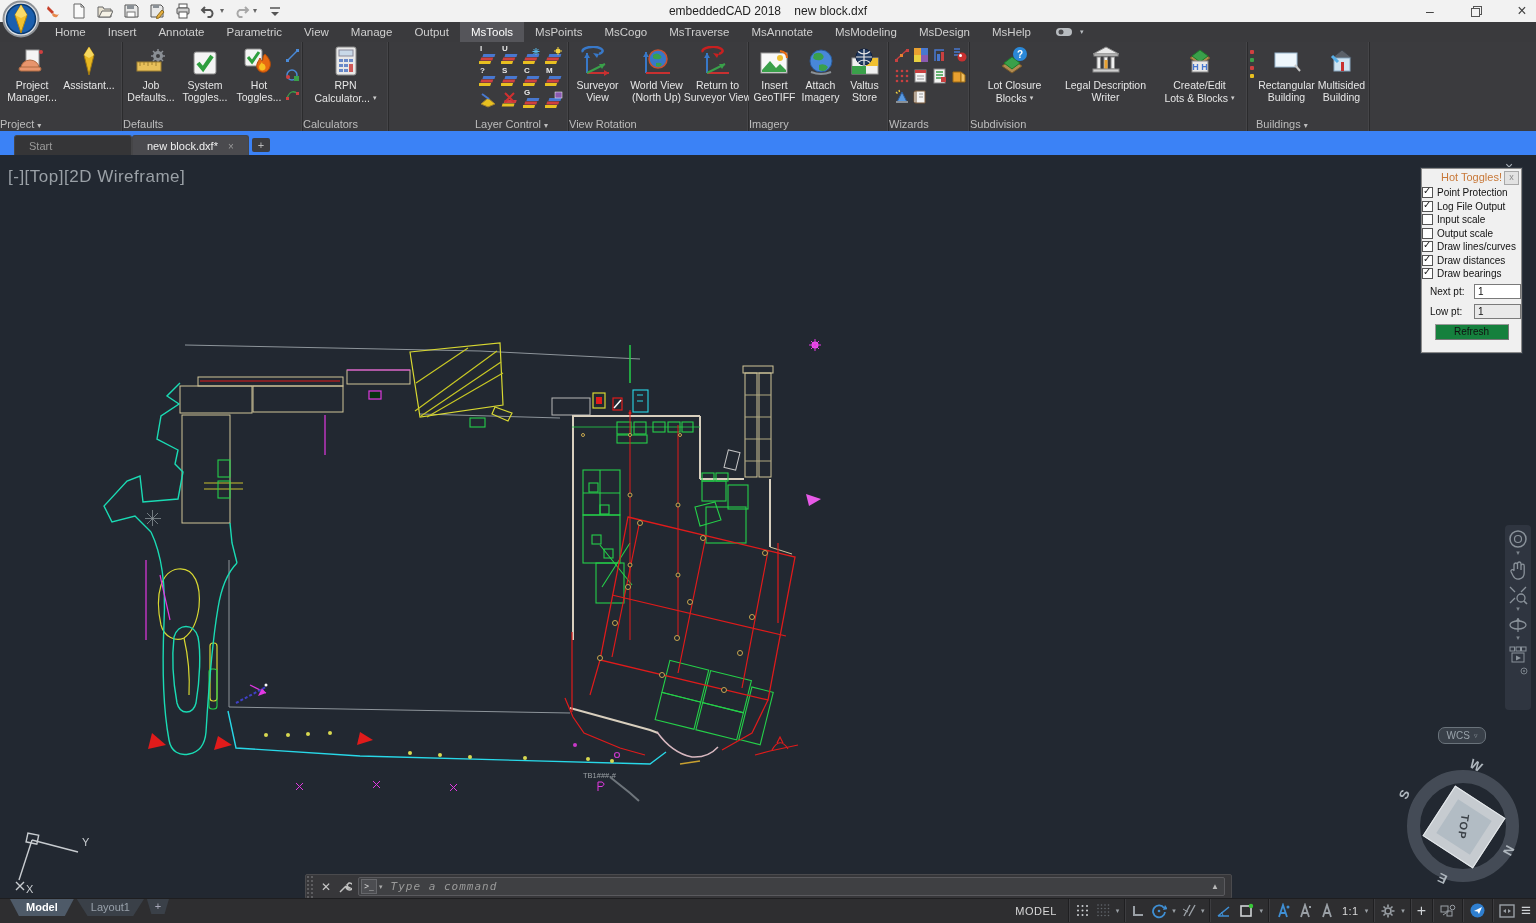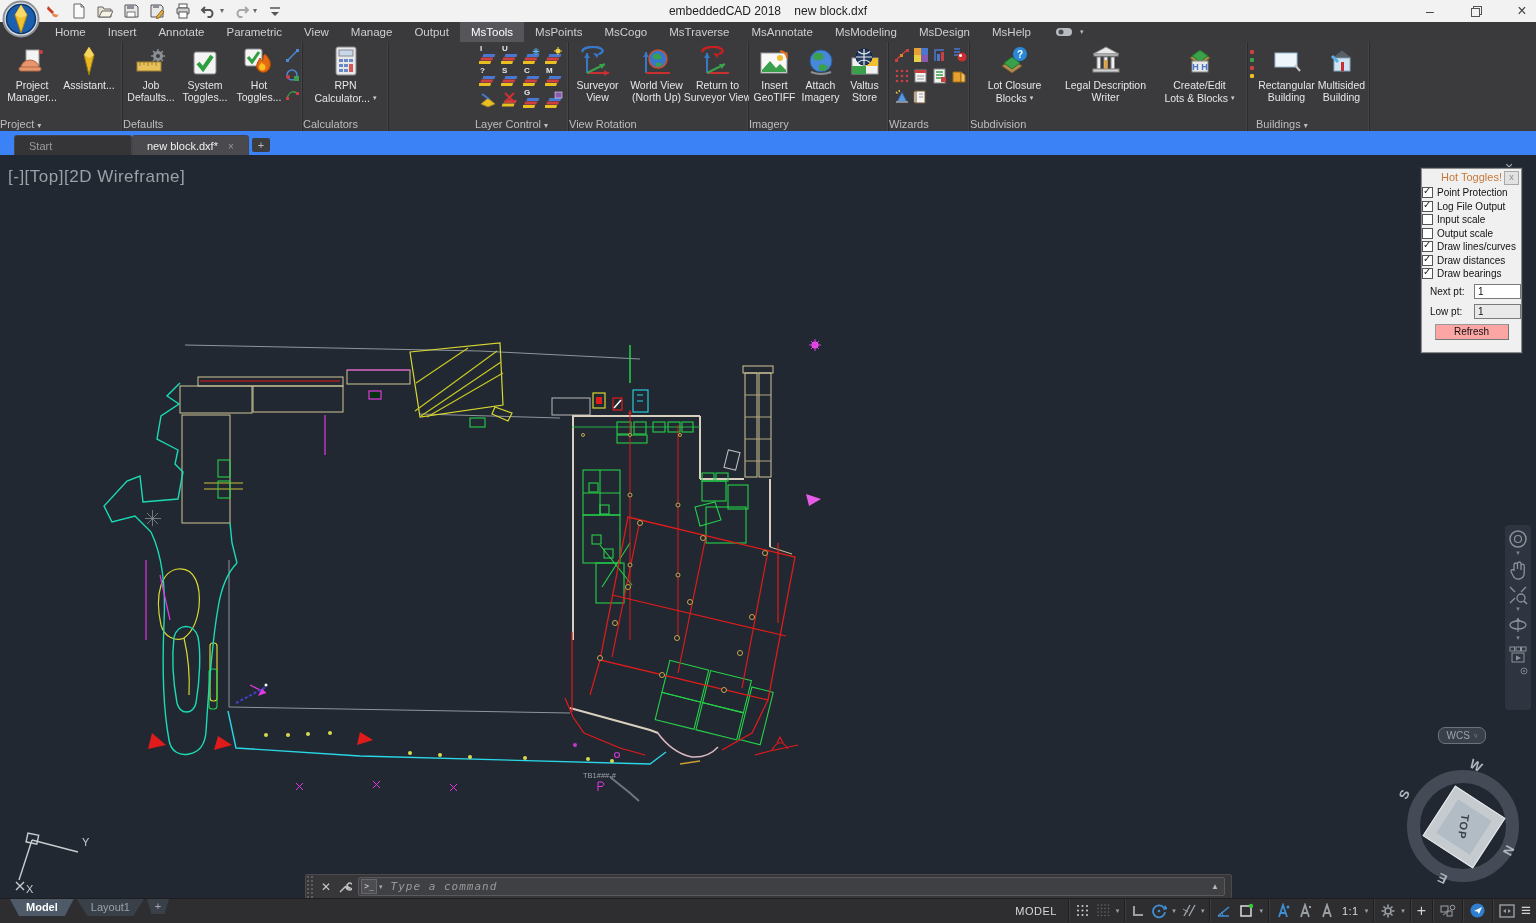--- a/index.html
+++ b/index.html
@@ -62,21 +62,21 @@
   .pal-x{position:absolute;right:2px;top:2px;width:13px;height:12px;background:#e2e2e2;border:1px solid #a8a8a8;
          color:#888;font-size:9px;line-height:11px;text-align:center}
   .ht-row{display:flex;align-items:center;height:13.5px;}
   .cb{width:9px;height:9px;background:#fff;border:1px solid #555;margin-right:4px;position:relative;flex:none}
   .cb.checked::after{content:"\2713";position:absolute;left:0px;top:-3px;font-size:10px;color:#222}
   .ht-label{white-space:nowrap}
   .pt-row{display:flex;align-items:center;height:19px;padding-left:8px;margin-top:1px}
   .pt-label{width:50px}
   .pt-input{width:48px;height:13px;border:1px solid #7a7a7a;background:#fff;font-size:10px;padding-left:3px;line-height:13px}
   .pt-input.grey{background:#e9e9e9}
-  .refresh-btn{margin:3px auto 0;width:72px;height:14px;background:#fca5a5;border:1px solid #999;
+  .refresh-btn{margin:3px auto 0;width:72px;height:14px;background:#15803d;border:1px solid #999;
                border-right-color:#777;border-bottom-color:#777;text-align:center;line-height:14px;font-size:10px}
   
   .cmdbar{position:absolute;left:305px;top:719px;width:925px;height:23px;background:#37373a;
           border:1px solid #4a4a4d;display:flex;align-items:center;border-radius:2px}
   .cmd-grip{width:8px;height:100%;background-image:radial-gradient(#5d5d60 1px,transparent 1px);background-size:4px 4px;flex:none}
   .cmd-x{color:#c8c8c8;font-size:12px;padding:0 7px}
   .cmd-input{flex:1;height:17px;margin:0 6px;background:#3f4043;border:1px solid #5a5a5e;border-radius:2px;
              display:flex;align-items:center}
   .cmd-prompt{width:14px;height:13px;background:#4c4d51;border:1px solid #66676b;margin:0 2px 0 2px;
               color:#d0d0d0;font-size:8px;line-height:13px;text-align:center;font-family:"DejaVu Sans Mono",monospace}

